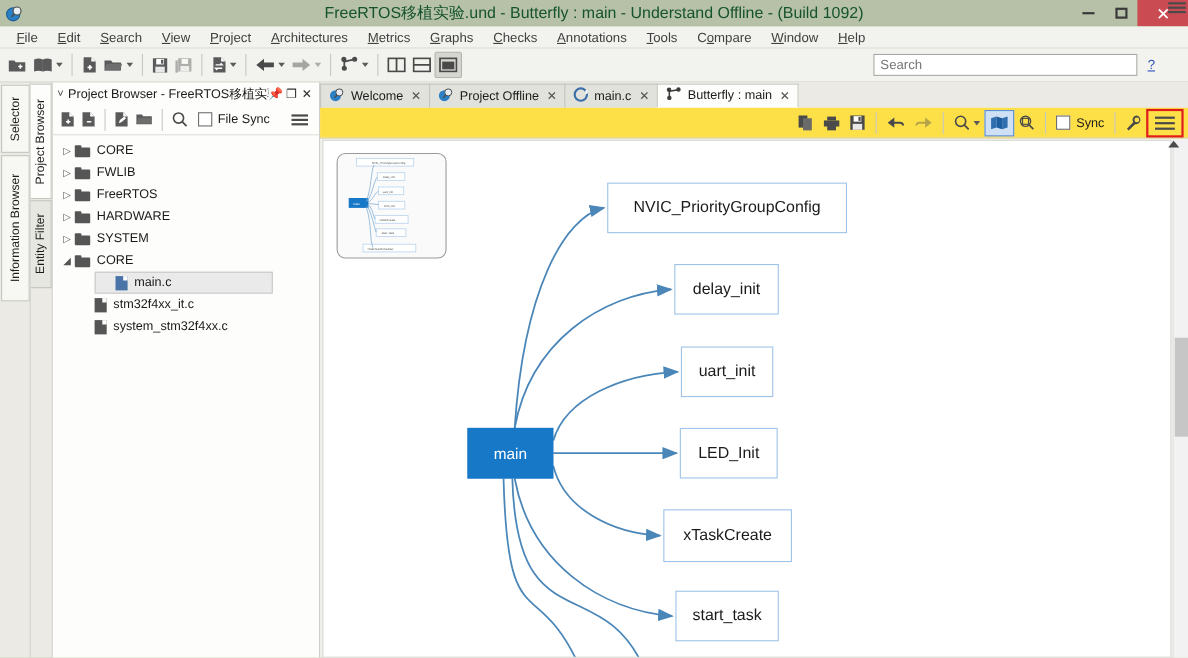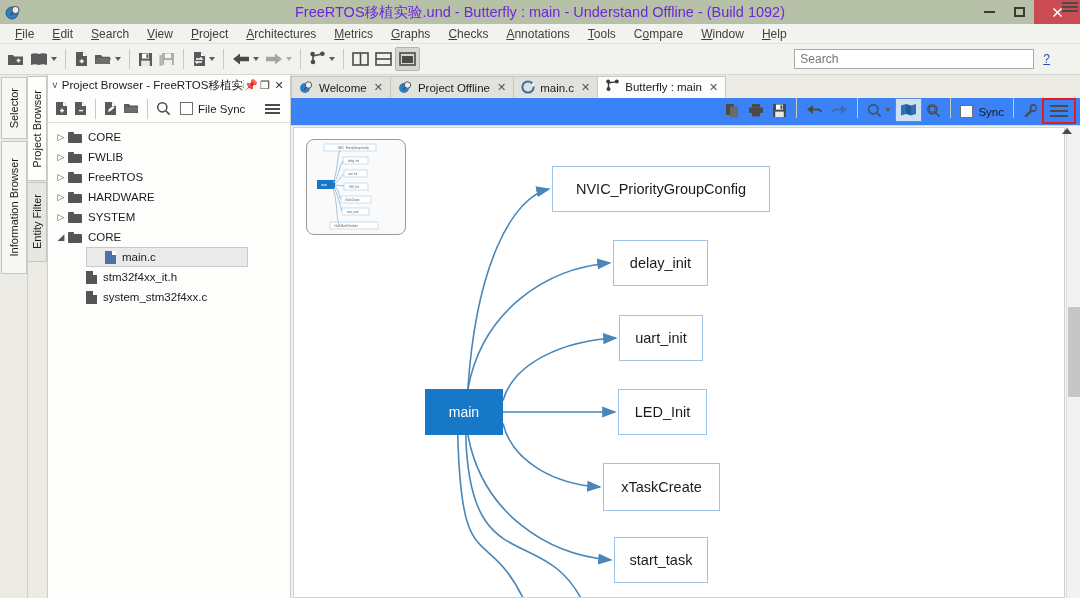--- a/index.html
+++ b/index.html
@@ -16,21 +16,21 @@
   .titlebar{
     position:absolute;left:0;top:0;width:1080px;height:24px;
     background:#b7c1a8;
     display:flex;align-items:center;
   }
   .title-logo{
     width:26px;height:24px;display:flex;align-items:center;justify-content:center;
   }
   .title-text{
     position:absolute;left:0;right:0;text-align:center;
-    font-size:14.5px;color:#6d28d9;line-height:24px;
+    font-size:14.5px;color:#14532d;line-height:24px;
     white-space:nowrap;pointer-events:none;
   }
   .wbtns{position:absolute;right:0;top:0;height:24px;display:flex;align-items:center;}
   .wbtn{width:30px;height:24px;display:flex;align-items:center;justify-content:center;color:#333;font-size:12px;}
   .wbtn.close{width:46px;height:24px;background:#cb4b53;color:#fff;font-size:13px;}
   .minimark{width:11px;height:2px;background:#3a3a3a;display:block;}
   .maxmark{width:11px;height:10px;border:2px solid #3a3a3a;display:block;box-sizing:border-box;}
 
   
   .menubar{
@@ -144,22 +144,22 @@
   .tab .tlabel{margin:0 7px 0 5px;}
   .tab .tx{color:#555;font-size:11px;}
   .tabmenu{
     position:absolute;right:2px;top:2px;display:flex;flex-direction:column;gap:2px;
   }
   .tabmenu i{display:block;width:16px;height:2px;background:#4a4a4a;}
 
   
   .gtools{
     position:absolute;left:291px;top:98px;width:789px;height:28px;
-    background:#3b82f6;border-bottom:1px solid #d8d8d2;
-    display:flex;justify-content:flex-end;
+    background:#fde047;border-bottom:1px solid #d8d8d2;
+    display:flex;align-items:center;justify-content:flex-end;
     padding-right:4px;box-sizing:border-box;
   }
   .gtools .tb{padding:0 4px;}
   .gsync{display:flex;align-items:center;font-size:11.5px;color:#1b1b1b;margin:0 4px;}
   .redbox{
     border:2px solid #e21b1b;padding:0 6px;height:26px;display:flex;align-items:center;
     box-sizing:border-box;
   }
   .ghamb{display:flex;flex-direction:column;gap:3px;}
   .ghamb i{display:block;width:18px;height:2px;background:#4a4a4a;}
@@ -489,21 +489,21 @@
           </span>
           <span>main.c</span>
         </div>
         <div class="trow">
           <span style="width:18px;display:inline-block"></span>
           <span class="tw"></span>
           <span class="fileic">
             <i></i>
             <u></u>
           </span>
-          <span>stm32f4xx_it.h</span>
+          <span>stm32f4xx_it.c</span>
         </div>
         <div class="trow">
           <span style="width:18px;display:inline-block"></span>
           <span class="tw"></span>
           <span class="fileic">
             <i></i>
             <u></u>
           </span>
           <span>system_stm32f4xx.c</span>
         </div>

